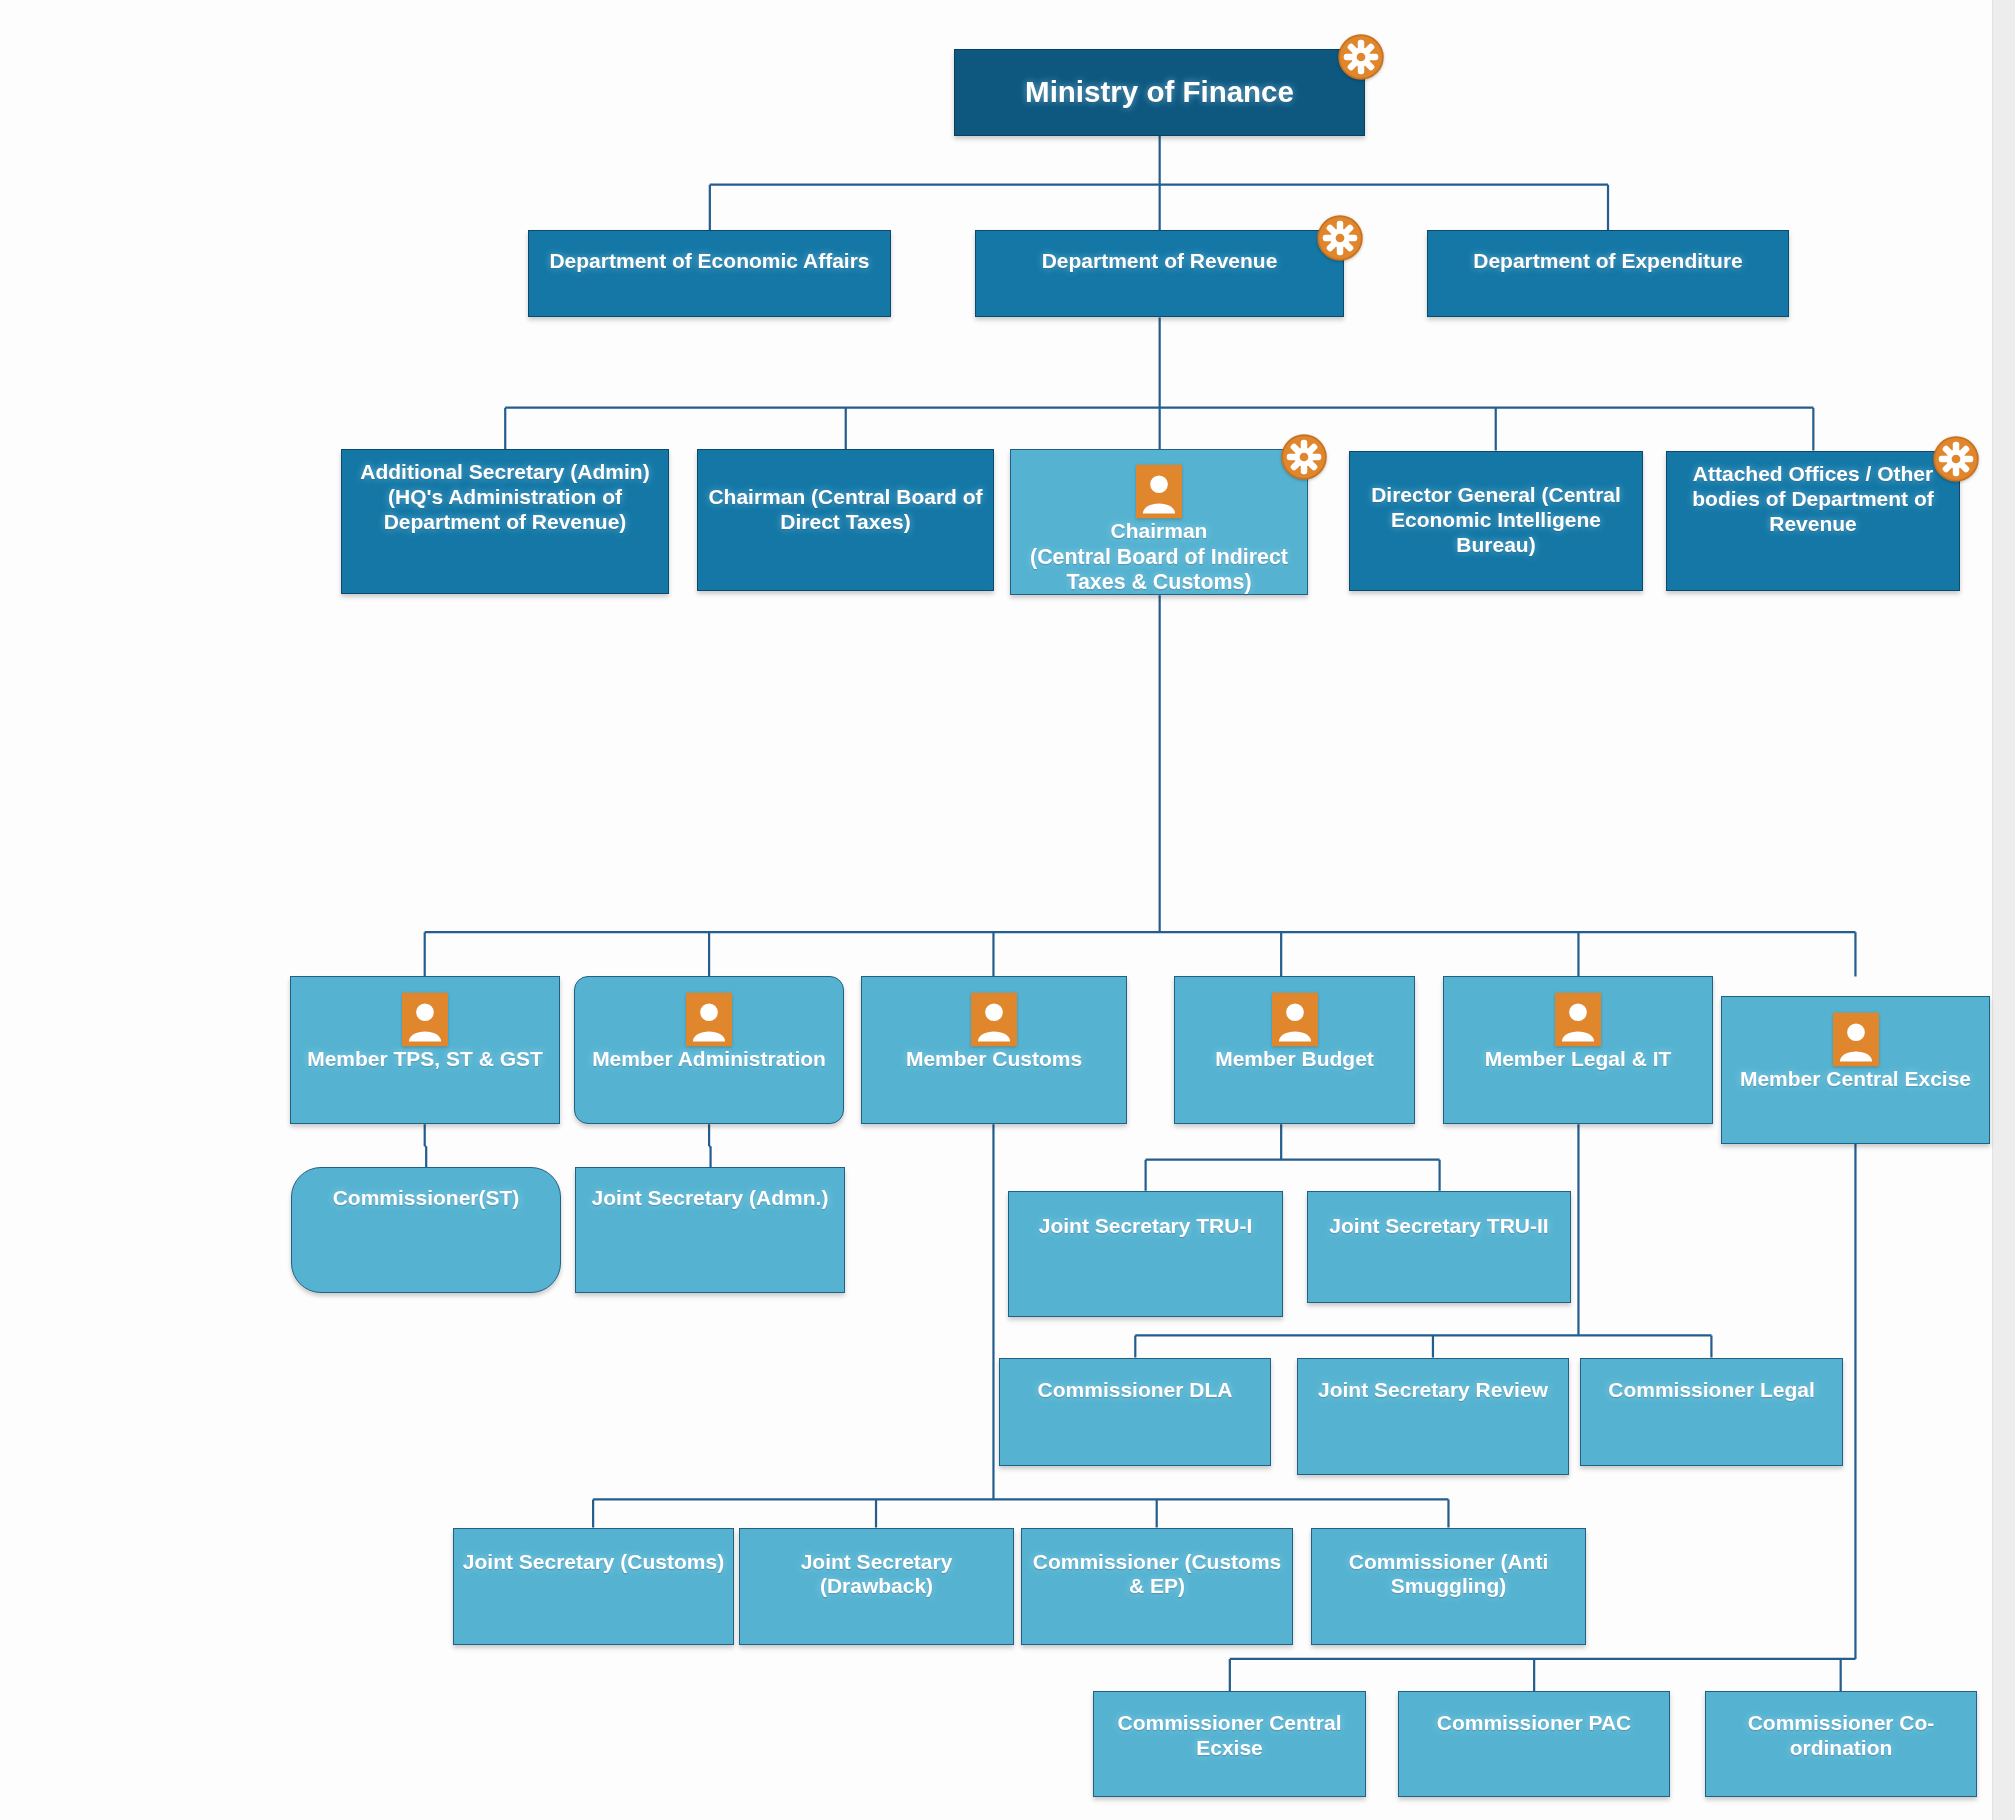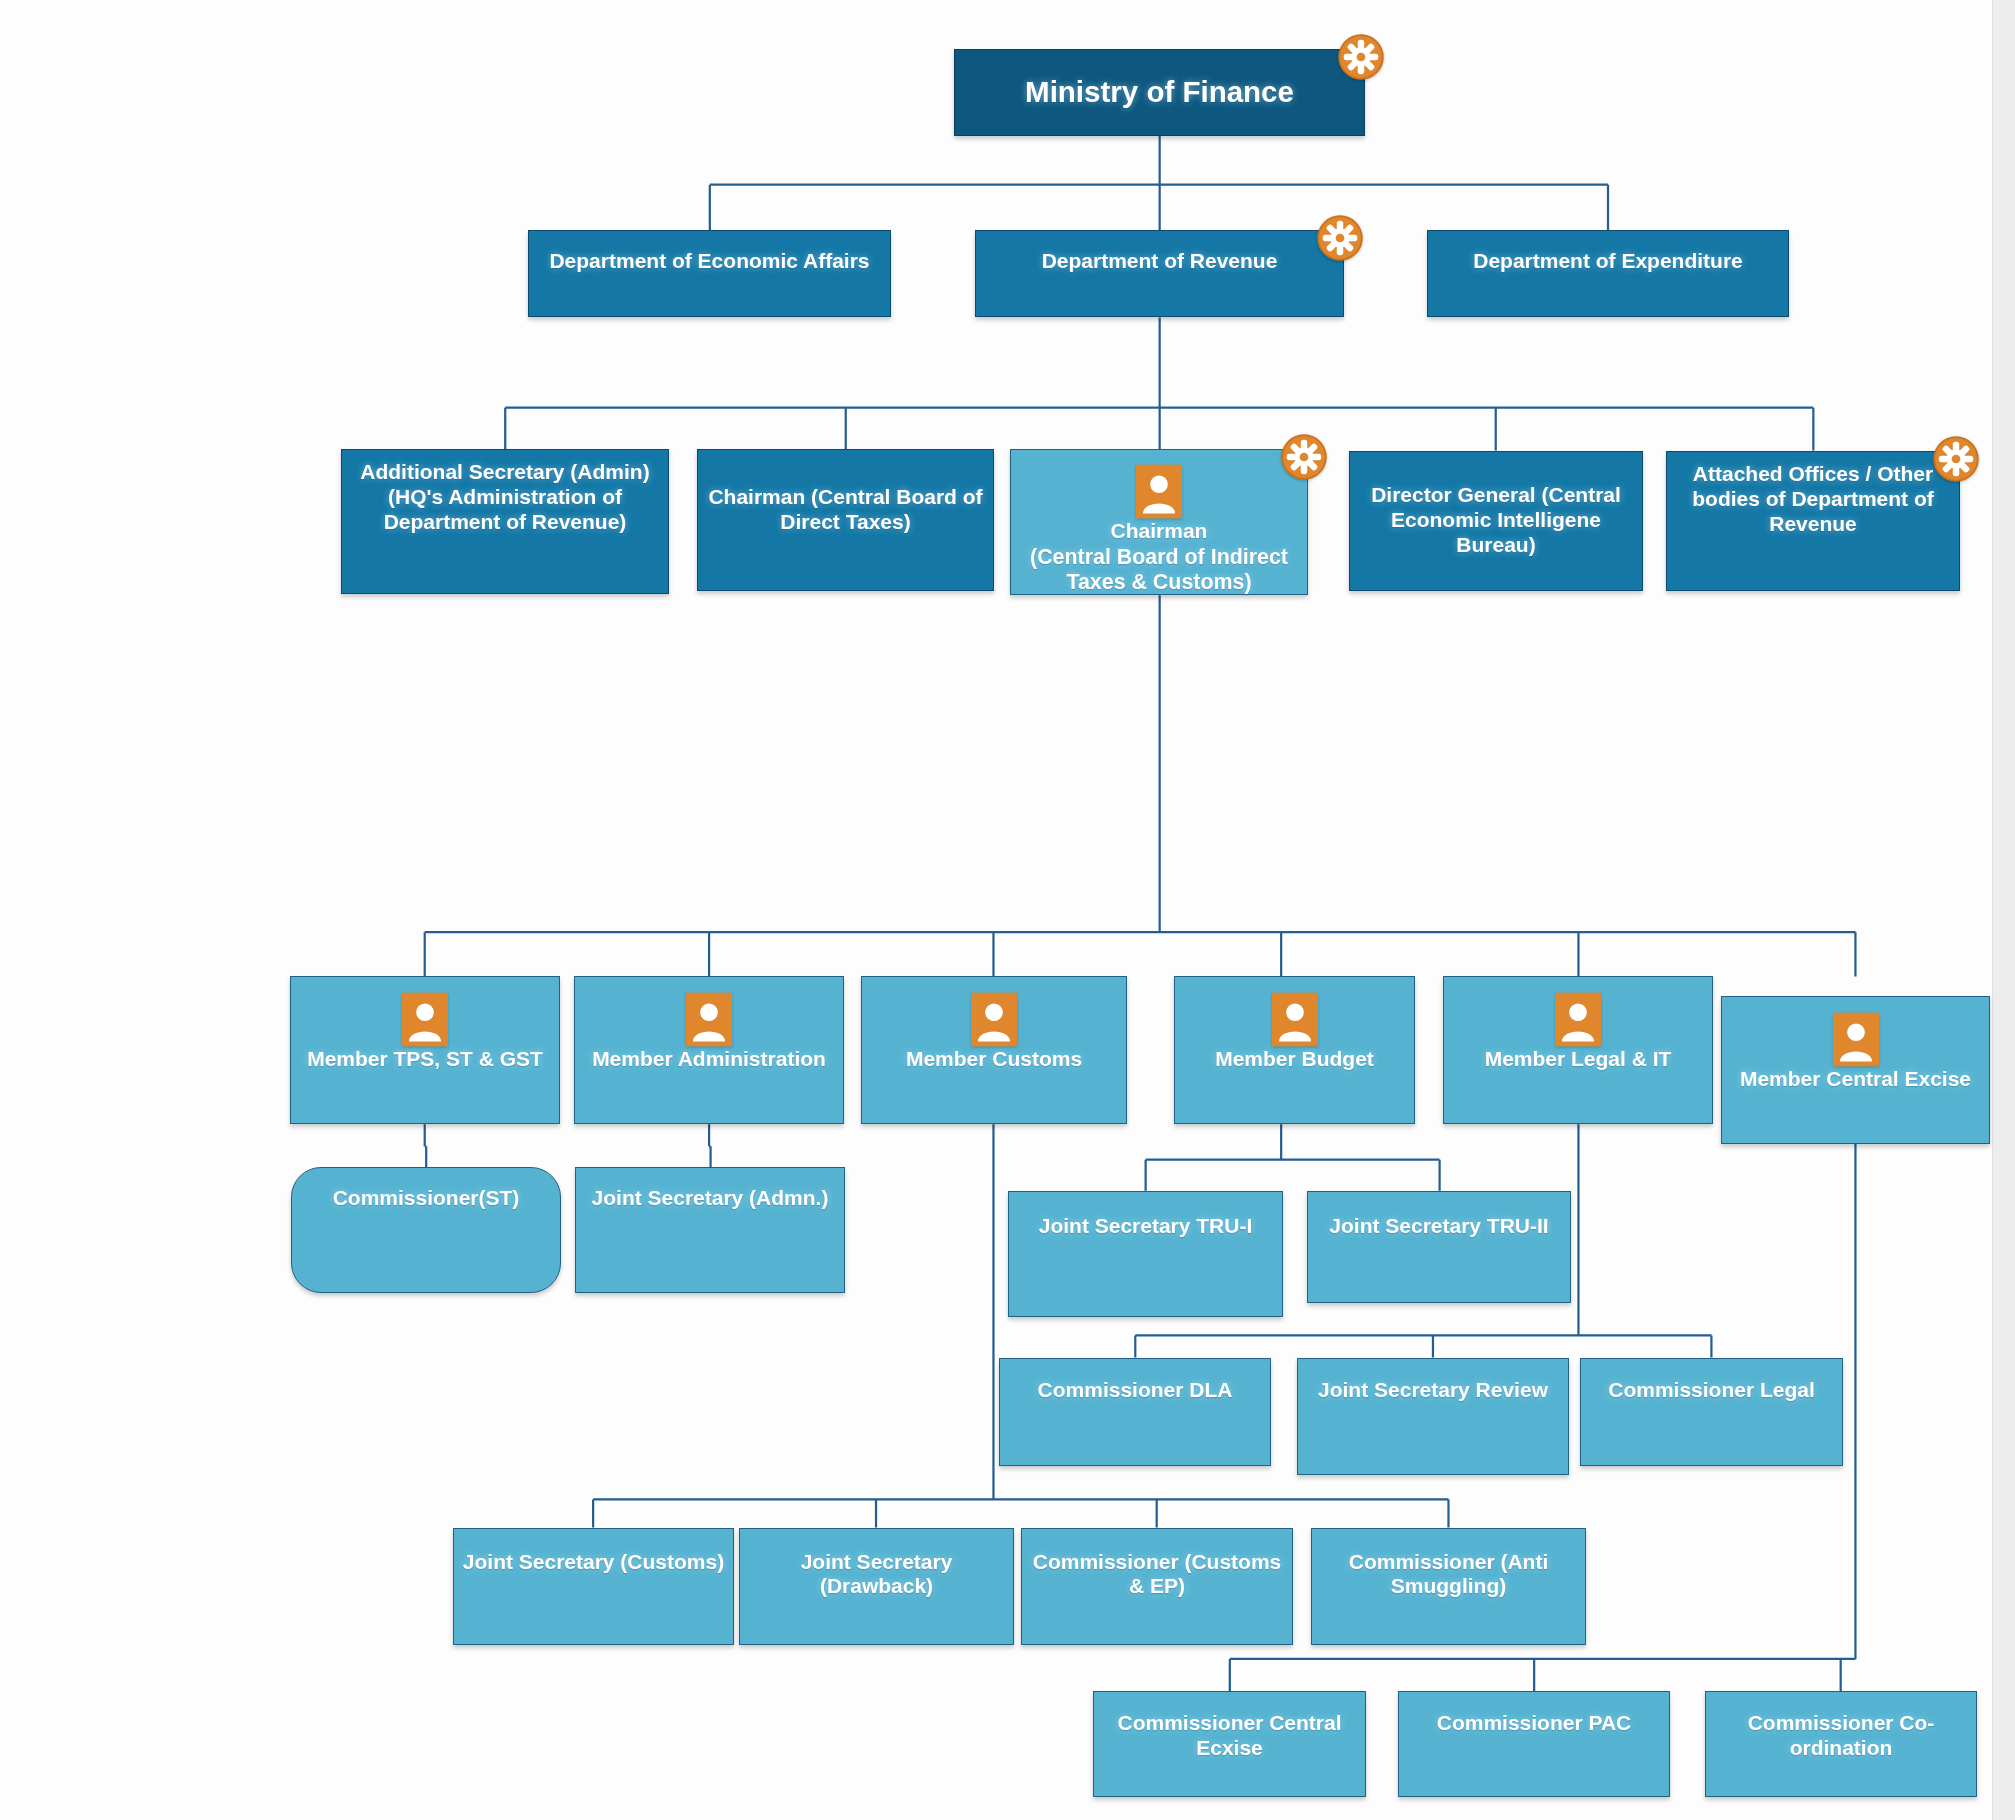--- a/index.html
+++ b/index.html
@@ -120,21 +120,21 @@
       </svg>
     </div>
     <div class="node light" style="left: 290px; top: 976px; width: 270px; height: 148px; padding-top: 14.8px;">
       <svg class="person" viewBox="0 0 24 28">
         <rect width="24" height="28" fill="#E0862C"></rect>
         <circle cx="12" cy="10.2" r="4.6" fill="#ffffff"></circle>
         <path d="M3.6 25.5 C3.6 18.5 20.4 18.5 20.4 25.5 Z" fill="#ffffff"></path>
       </svg>
       <div class="label">Member TPS, ST &amp; GST</div>
     </div>
-    <div class="node light" style="left: 574px; top: 976px; width: 270px; height: 148px; padding-top: 14.8px;">
+    <div class="node light" style="left: 574px; top: 976px; width: 270px; height: 148px; padding-top: 14.8px; border-radius: 14px;">
       <svg class="person" viewBox="0 0 24 28">
         <rect width="24" height="28" fill="#E0862C"></rect>
         <circle cx="12" cy="10.2" r="4.6" fill="#ffffff"></circle>
         <path d="M3.6 25.5 C3.6 18.5 20.4 18.5 20.4 25.5 Z" fill="#ffffff"></path>
       </svg>
       <div class="label">Member Administration</div>
     </div>
     <div class="node light" style="left: 861px; top: 976px; width: 266px; height: 148px; padding-top: 14.8px;">
       <svg class="person" viewBox="0 0 24 28">
         <rect width="24" height="28" fill="#E0862C"></rect>

